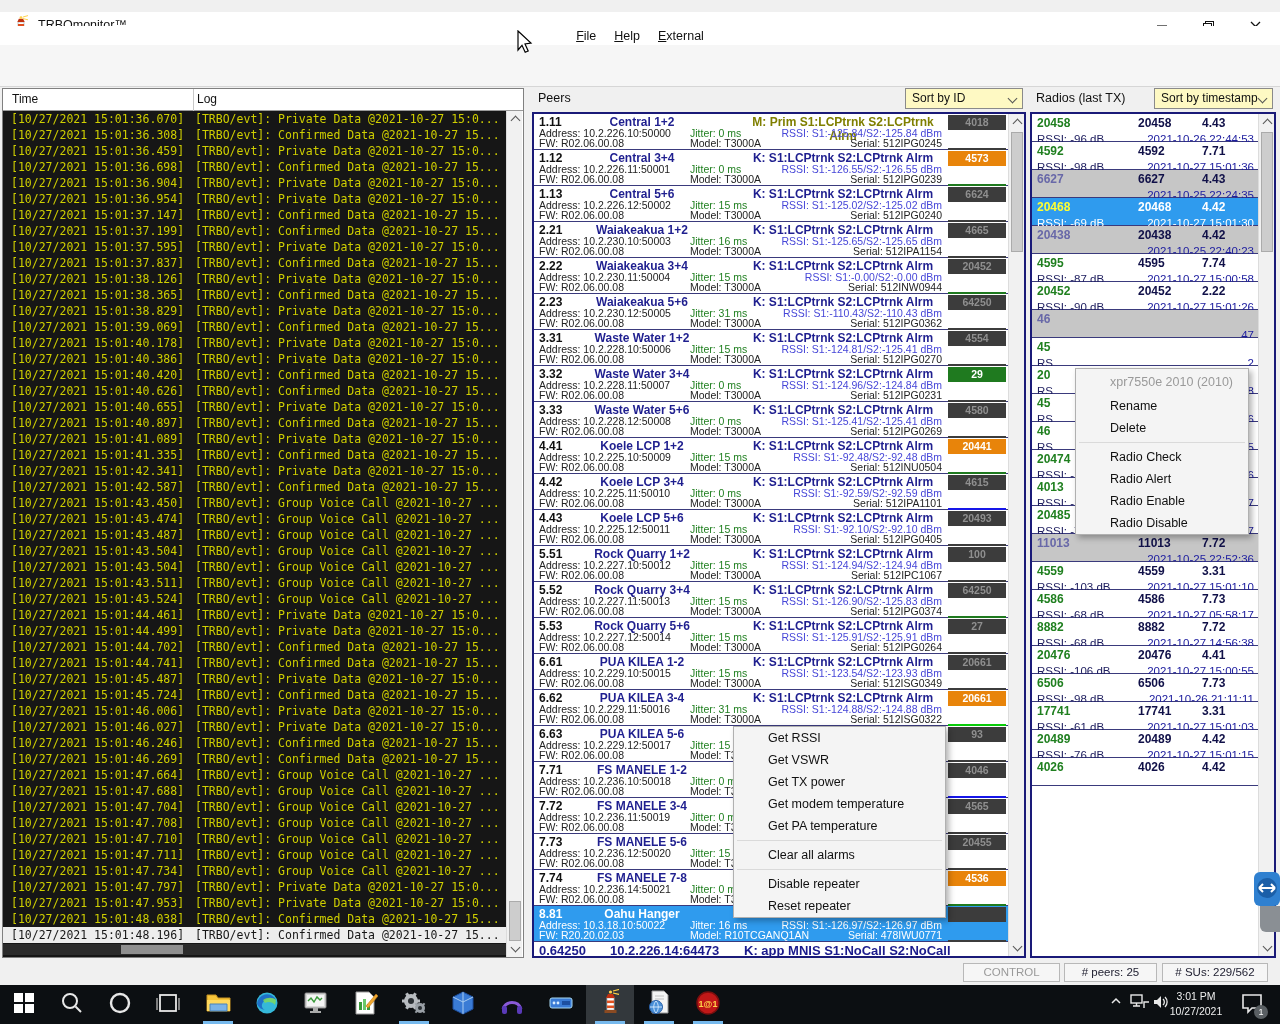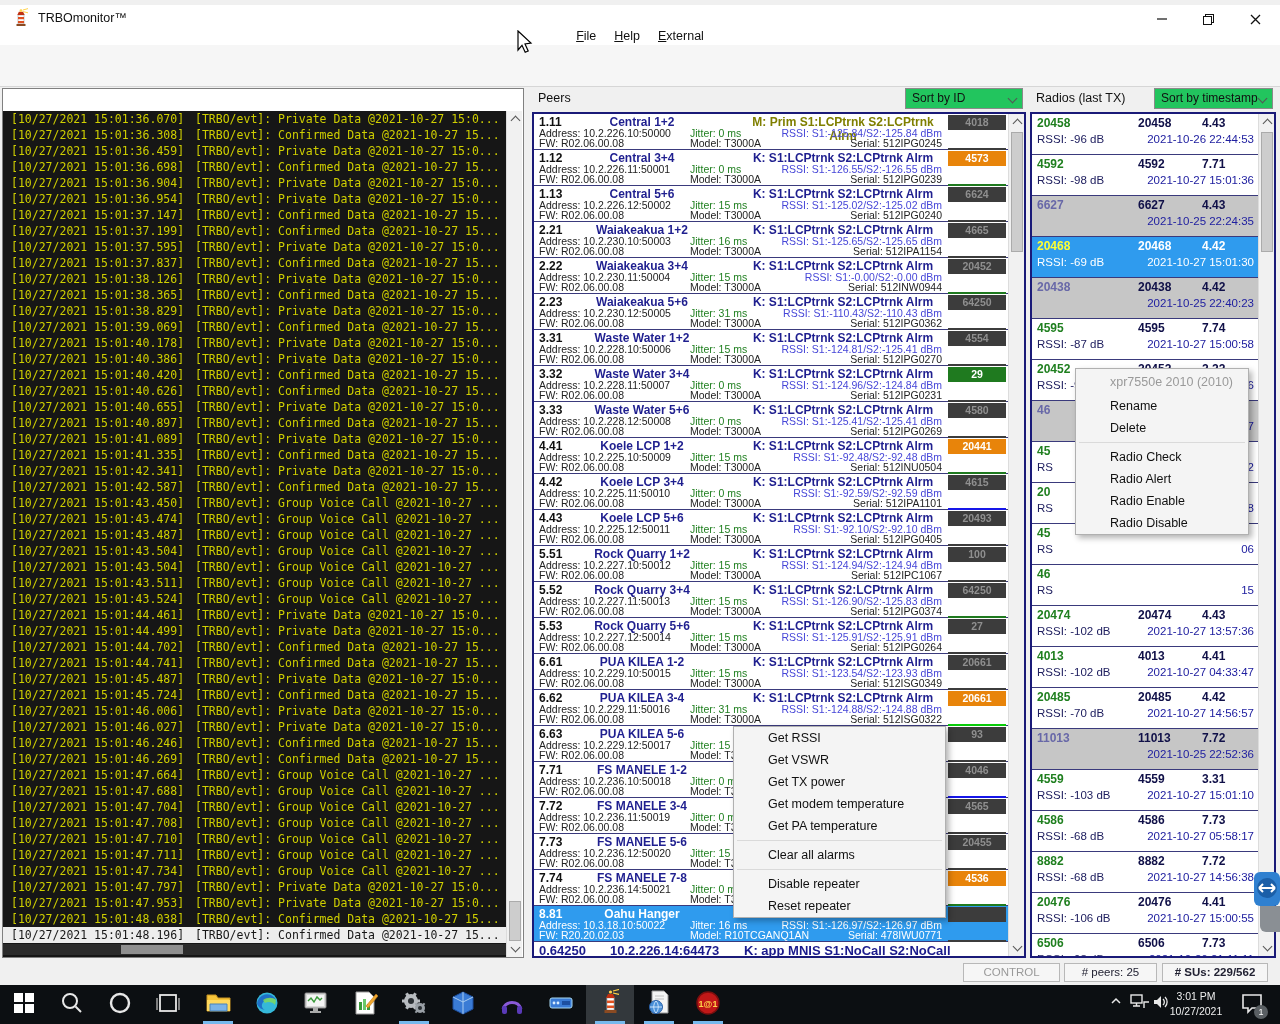--- a/index.html
+++ b/index.html
@@ -1,36 +1,36 @@
 <!DOCTYPE html>
 <html><head>
 <meta charset="utf-8">
 <style>
   html,body{margin:0;padding:0;width:1280px;height:1024px;overflow:hidden;background:#000;
     font-family:"Liberation Sans",sans-serif;-webkit-font-smoothing:antialiased;}
   #screen{position:absolute;left:0;top:0;width:1280px;height:1024px;background:#f0f0f0;}
   #appwin{position:absolute;left:0;top:0;width:1280px;height:985px;background:#f0f0f0;overflow:hidden;}
   
-  #titlebar{position:absolute;left:0;top:5px;width:1280px;height:26px;background:#ffffff;}
+  #titlebar{position:absolute;left:0;top:12px;width:1280px;height:26px;background:#ffffff;}
   #app-icon{position:absolute;left:11px;top:3px;width:20px;height:20px;}
   #title-text{position:absolute;left:38px;top:6px;font-size:12.5px;color:#111;}
   .wc{position:absolute;top:0;height:28px;width:46px;display:flex;align-items:center;justify-content:center;}
   #btn-min{left:1139px;} #btn-max{left:1185px;} #btn-close{left:1232px;}
   #menubar{position:absolute;left:0;top:26px;width:1280px;height:19px;background:#ffffff;text-align:center;}
   .mitem{display:inline-block;padding:1px 9px 0 9px;font-size:12.5px;color:#111;}
   #toolbar{position:absolute;left:0;top:45px;width:1280px;height:42px;background:#f6f6f6;border-bottom:1px solid #d6d6d6;box-sizing:border-box;}
   #grip{position:absolute;left:3px;top:50px;width:4px;height:32px;
     background:repeating-linear-gradient(#bbb 0 2px,transparent 2px 5px);}
   .tbtn{position:absolute;top:48px;width:36px;height:36px;display:flex;align-items:center;justify-content:center;
     border:1px solid transparent;border-radius:2px;box-sizing:border-box;}
   .tbtn.hl{border-color:#8db8e0;background:#ddecf8;}
   .tsep{position:absolute;top:50px;width:1px;height:32px;background:#d0d0d0;}
   
   .phlabel{position:absolute;top:91px;font-size:12.5px;color:#111;}
-  .combo{position:absolute;top:88px;height:21px;background:#22c55e;border:1px solid #8a8a8a;box-sizing:border-box;
+  .combo{position:absolute;top:88px;height:21px;background:#fef9c3;border:1px solid #8a8a8a;box-sizing:border-box;
     font-size:12px;color:#111;line-height:19px;padding-left:6px;}
   .combo .chev{position:absolute;right:6px;top:6px;width:6px;height:6px;border-right:1.5px solid #555;
     border-bottom:1.5px solid #555;transform:rotate(45deg);}
   
   #logpanel{position:absolute;left:2px;top:88px;width:522px;height:870px;background:#fff;border:1px solid #808080;box-sizing:border-box;}
   #loghead{position:absolute;left:0;top:0;width:520px;height:22px;background:#fff;border-bottom:1px solid #9a9a9a;box-sizing:border-box;}
   #loghead .col1{position:absolute;left:9px;top:3px;font-size:12px;color:#111;}
   #loghead .col2{position:absolute;left:194px;top:3px;font-size:12px;color:#111;}
   #loghead .div{position:absolute;left:190px;top:0;width:1px;height:22px;background:#c8c8c8;}
   #logbody{position:absolute;left:0;top:22px;width:504px;height:846px;background:#161616;overflow:hidden;}
@@ -68,21 +68,21 @@
   .bdg.orange{background:#e8840a;color:#fff;}
   .bdg.green{background:#1f7a1f;color:#fff;}
   .bdg.blue{background:#1616e8;color:#ffff30;}
   .bdg.lime{background:#0acc0a;color:#1616c8;}
   #peersfooter{position:absolute;left:0;top:828px;width:474px;height:16px;background:#fff;}
   #peersfooter span{position:absolute;top:1px;font-weight:bold;font-size:13px;color:#1a1a8c;}
   
   #radioslist{position:absolute;left:1030px;top:112px;width:246px;height:846px;background:#fff;
     border:2px solid #1a1a78;box-sizing:border-box;overflow:hidden;}
   #radiosrows{position:absolute;left:0;top:0;width:226px;}
-  .rrow{position:relative;height:41px;box-sizing:border-box;border-bottom:1px solid #3a3a7c;background:#fff;}
+  .rrow{position:relative;height:28px;box-sizing:border-box;border-bottom:1px solid #3a3a7c;background:#fff;}
   .rrow.stale{background:#c6c6c6;}
   .rrow.sel{background:#2f9bee;}
   .rrow .rid{position:absolute;left:5px;top:2px;font-weight:bold;font-size:12px;color:#1f7f1f;}
   .rrow.stale .rid{color:#6868a8;}
   .rrow.sel .rid{color:#ffff30;}
   .rrow .rid2{position:absolute;left:106px;top:2px;font-weight:bold;font-size:12px;color:#101048;}
   .rrow .rgrp{position:absolute;left:170px;top:2px;font-weight:bold;font-size:12px;color:#101048;}
   .rrow .rrssi{position:absolute;left:5px;top:19px;font-size:11.5px;color:#202060;}
   .rrow .rtime{position:absolute;right:4px;top:19px;font-size:11.5px;color:#2020a0;}
   .rrow.sel .rid2,.rrow.sel .rgrp,.rrow.sel .rrssi,.rrow.sel .rtime{color:#fff;}
@@ -90,21 +90,21 @@
   .cmenu{position:absolute;background:#f4f4f4;border:1px solid #b0b0b0;box-shadow:3px 3px 6px rgba(0,0,0,.3);z-index:40;}
   .mi{height:22px;line-height:22px;padding-left:34px;font-size:12.5px;color:#111;white-space:nowrap;}
   .mi.hdr{height:26px;line-height:26px;color:#9a9a9a;}
   .msep{height:1px;background:#dadada;margin:3px 3px;}
   
   #statusbar{position:absolute;left:0;top:960px;width:1280px;height:25px;background:#f0f0f0;}
   .sfield{position:absolute;top:3px;height:19px;border:1px solid #b8b8b8;background:#f6f6f6;box-sizing:border-box;
     text-align:center;font-size:11.5px;line-height:17px;color:#223;}
   #sf-control{left:963px;width:97px;color:#9a9a9a;}
   #sf-peers{left:1064px;width:93px;}
-  #sf-sus{left:1162px;width:106px;font-weight:bold;}
+  #sf-sus{left:1162px;width:106px;}
   
   #taskbar{position:absolute;left:0;top:985px;width:1280px;height:39px;background:#0c0f12;}
   .tslot{position:absolute;top:0;width:48px;height:39px;display:flex;align-items:center;justify-content:center;}
   .tslot.active{background:#33383c;}
   .tslot .runline{position:absolute;left:9px;bottom:0;width:30px;height:3px;background:#76b9ed;}
   .trayicon{position:absolute;top:8px;display:flex;align-items:center;justify-content:center;}
   #clock{position:absolute;left:1160px;top:4px;width:72px;text-align:center;color:#eee;font-size:10.5px;line-height:15px;}
   #notif{position:absolute;left:1240px;top:7px;}
   #notifbadge{position:absolute;left:1254px;top:20px;width:14px;height:14px;border-radius:50%;background:#5a5f63;
     color:#fff;font-size:9px;text-align:center;line-height:14px;}
@@ -233,20 +233,25 @@
   <span class="phlabel" style="left:538px">Peers</span>
   <div class="combo" style="left:905px;width:118px">
     <span>Sort by ID</span><span class="chev"></span>
   </div>
   <span class="phlabel" style="left:1036px">Radios (last TX)</span>
   <div class="combo" style="left:1154px;width:119px">
     <span>Sort by timestamp</span><span class="chev"></span>
   </div>
 
   <div id="logpanel">
+    <div id="loghead">
+      <span class="col1">Time</span>
+      <span class="col2">Log</span>
+      <span class="div"></span>
+    </div>
     <div id="logbody">
           <div class="lrow"><span class="t">[10/27/2021 15:01:36.070]</span><span class="m">[TRBO/evt]: Private Data @2021-10-27 15:0...</span></div>
           <div class="lrow"><span class="t">[10/27/2021 15:01:36.308]</span><span class="m">[TRBO/evt]: Confirmed Data @2021-10-27 15...</span></div>
           <div class="lrow"><span class="t">[10/27/2021 15:01:36.459]</span><span class="m">[TRBO/evt]: Private Data @2021-10-27 15:0...</span></div>
           <div class="lrow"><span class="t">[10/27/2021 15:01:36.698]</span><span class="m">[TRBO/evt]: Confirmed Data @2021-10-27 15...</span></div>
           <div class="lrow"><span class="t">[10/27/2021 15:01:36.904]</span><span class="m">[TRBO/evt]: Private Data @2021-10-27 15:0...</span></div>
           <div class="lrow"><span class="t">[10/27/2021 15:01:36.954]</span><span class="m">[TRBO/evt]: Private Data @2021-10-27 15:0...</span></div>
           <div class="lrow"><span class="t">[10/27/2021 15:01:37.147]</span><span class="m">[TRBO/evt]: Confirmed Data @2021-10-27 15...</span></div>
           <div class="lrow"><span class="t">[10/27/2021 15:01:37.199]</span><span class="m">[TRBO/evt]: Confirmed Data @2021-10-27 15...</span></div>
           <div class="lrow"><span class="t">[10/27/2021 15:01:37.595]</span><span class="m">[TRBO/evt]: Private Data @2021-10-27 15:0...</span></div>

